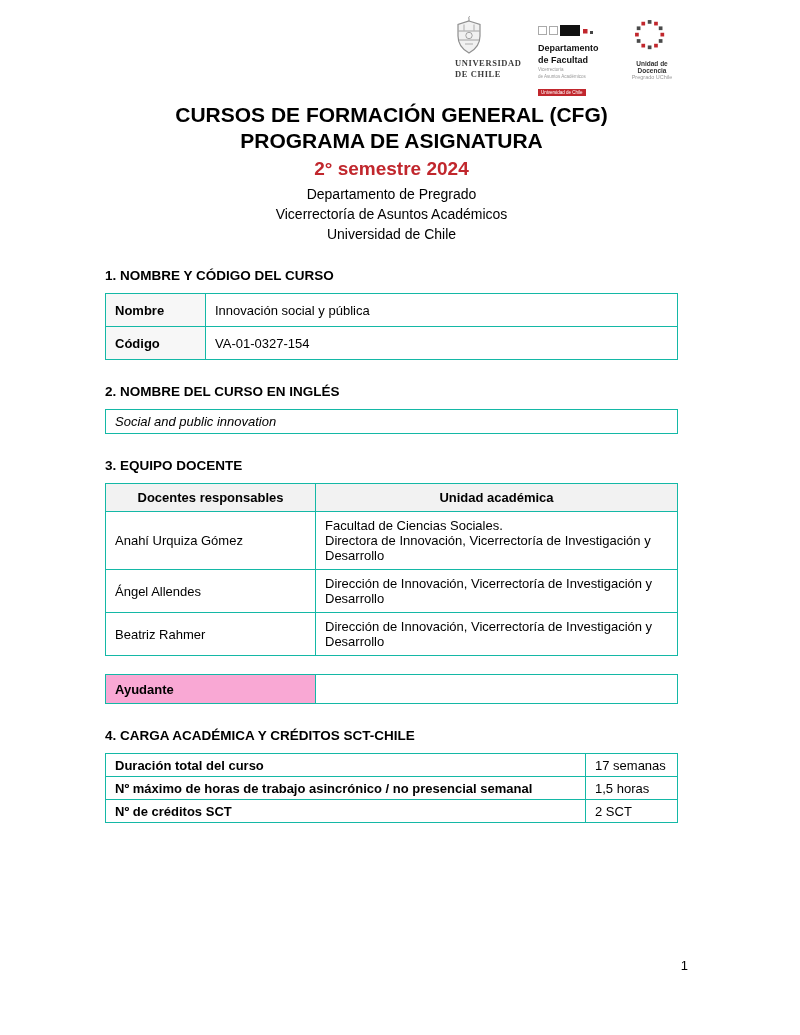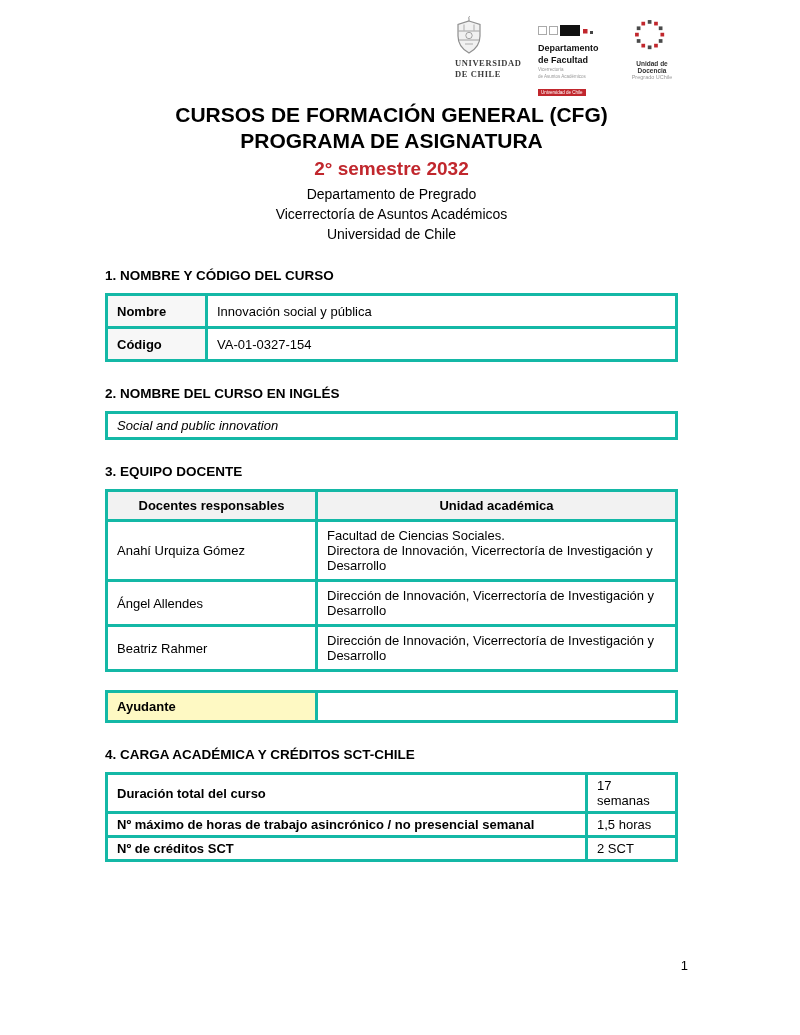--- a/index.html
+++ b/index.html
@@ -23,34 +23,34 @@
   
   .title-block { text-align:center; margin-top:24px; }
   .doc-title { font-size:21px; font-weight:bold; line-height:26px; color:#000; }
   .semester { font-size:19px; font-weight:bold; color:#C1272D; line-height:24px; margin-top:3px; }
   .subline { font-size:14px; line-height:20px; color:#000; }
   .subline.first { margin-top:3px;text-align:center; }
 
   
   .sec-heading { font-size:13.5px; font-weight:bold; margin-top:24px; color:#000; }
   table { border-collapse:collapse; width:573px; margin-top:10px; font-size:13px; table-layout:fixed; }
-  td, th { border:3px solid #14b8a6; padding:6px 9px; vertical-align:middle; text-align:left; word-wrap:break-word; }
+  td, th { border:1px solid #14b8a6; padding:6px 9px; vertical-align:middle; text-align:left; word-wrap:break-word; }
 
   .t1 td { height:33px; }
   .t1 td.lbl { width:100px; font-weight:bold; background:#f7f7f7; }
 
   .t2 td { font-style:italic; padding:4px 9px; height:23px; }
 
   .t3 th { background:#f2f2f2; text-align:center; font-weight:bold; height:28px; }
   .t3 .c1 { width:210px; }
   .pre { white-space:pre-line; }
 
   .t-ayudante { margin-top:18px; }
   .t-ayudante td { height:29px; }
-  .t-ayudante td.lbl { width:210px; font-weight:bold; background:#fef9c3; }
+  .t-ayudante td.lbl { width:210px; font-weight:bold; background:#f9a8d4; }
 
   .t4 td { padding:3px 9px; height:23px; }
   .t4 td.lbl { width:480px; font-weight:bold; }
 
   .page-number { position:absolute; right:112px; bottom:62px; font-size:13px; color:#000; }
 </style>
 </head>
 <body>
 
 <div class="page">
@@ -103,21 +103,21 @@
           <rect x="23.4" y="7" width="3.5" height="3.5" fill="#4a4a4a"></rect>
         </svg>
         <div class="doc-line1">Unidad de Docencia</div>
         <div class="doc-line2">Pregrado UChile</div>
       </div>
     </div>
 
     <div class="title-block">
       <div class="doc-title">CURSOS DE FORMACIÓN GENERAL (CFG)</div>
       <div class="doc-title">PROGRAMA DE ASIGNATURA</div>
-      <div class="semester">2° semestre 2032</div>
+      <div class="semester">2° semestre 2024</div>
       <div class="subline first">Departamento de Pregrado</div>
       <div class="subline">Vicerrectoría de Asuntos Académicos</div>
       <div class="subline">Universidad de Chile</div>
     </div>
 
     <div class="sec-heading">1. NOMBRE Y CÓDIGO DEL CURSO</div>
     <table class="t1">
       <tbody>
         <tr>
           <td class="lbl">Nombre</td>

